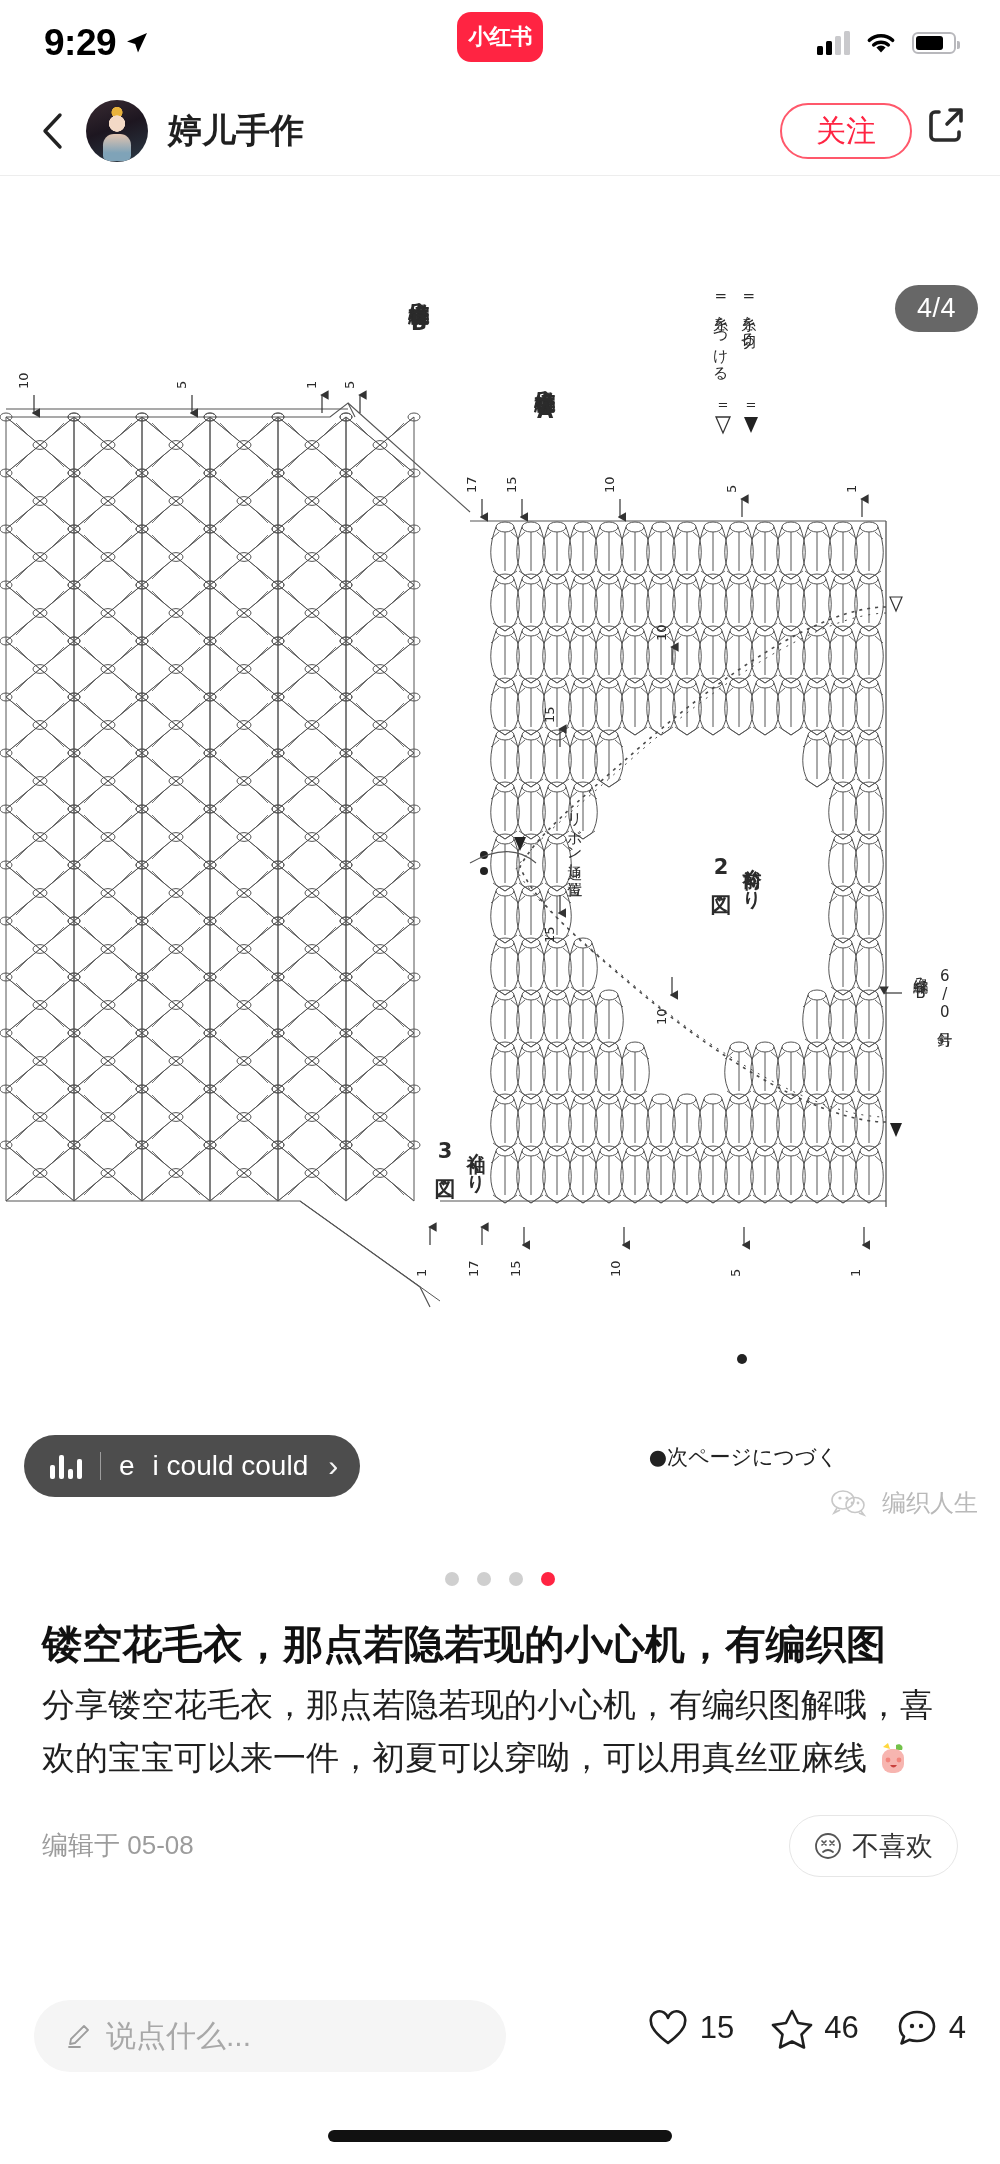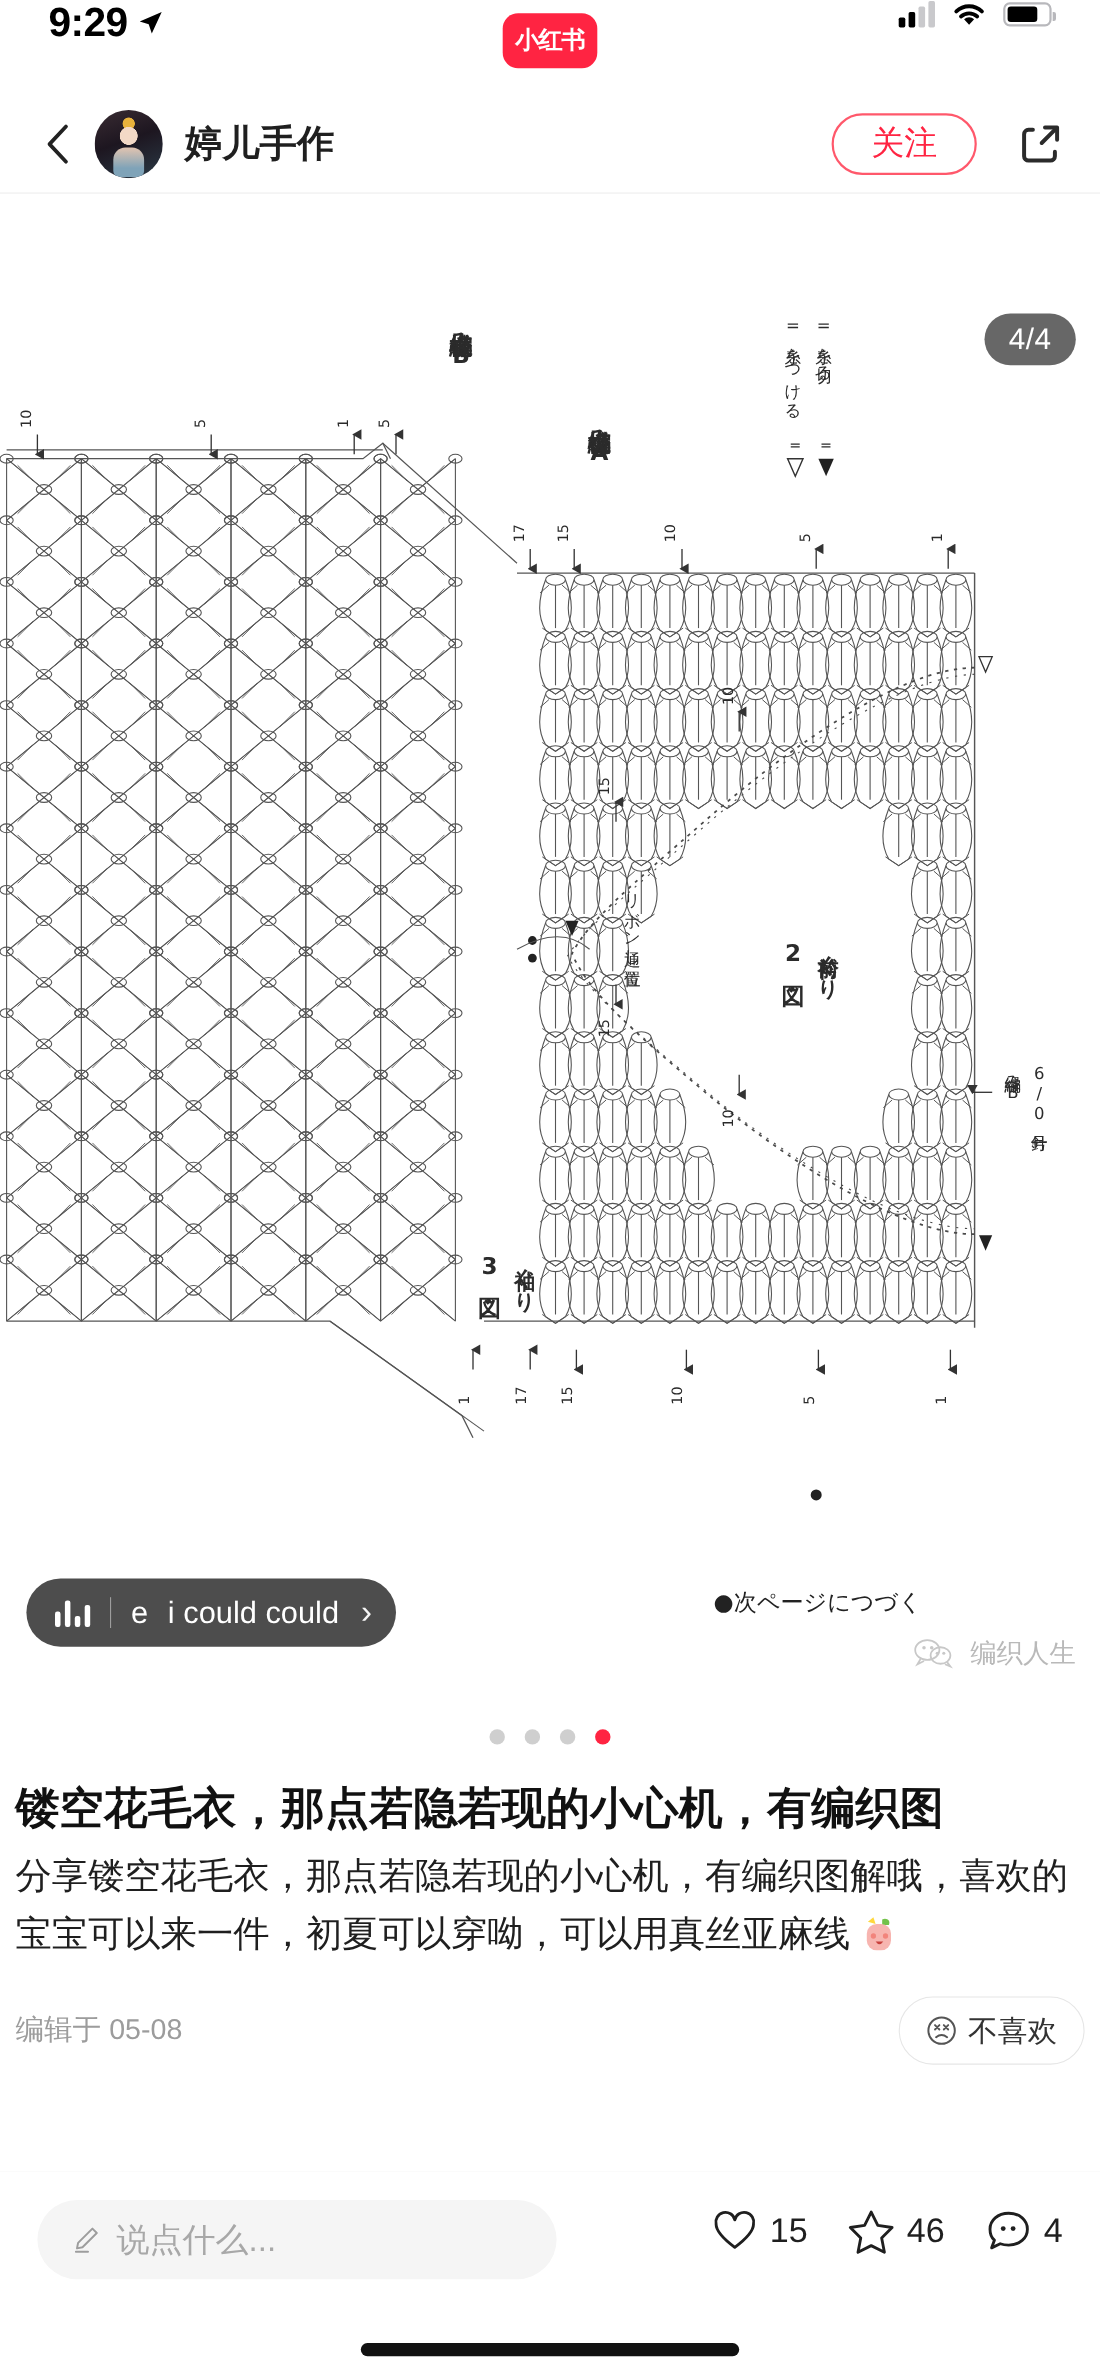--- a/index.html
+++ b/index.html
@@ -7,21 +7,21 @@
     width: 1000px; height: 2164px;
     background: #ffffff;
     font-family: "Liberation Sans", "DejaVu Sans", sans-serif;
     overflow: hidden;
   }
   .phone { position: relative; width: 1000px; height: 2164px; background: #fff; }
 
   
   .statusbar {
     position: absolute; top: 0; left: 0; width: 1000px; height: 86px;
-    display: flex; align-items: flex-start; justify-content: space-between;
+    display: flex; align-items: center; justify-content: space-between;
     padding: 0 44px;
   }
   .sb-time { font-size: 37px; font-weight: 700; color: #000; letter-spacing: -0.5px;
              display: flex; align-items: center; gap: 9px; }
   .loc-arrow { width: 24px; height: 24px; display:inline-block; }
   .sb-center { position: absolute; left: 50%; transform: translateX(-50%); top: 12px; }
   .xhs-logo {
     width: 86px; height: 50px; border-radius: 14px; background: #ff2442;
     display: flex; align-items: center; justify-content: center;
     color: #fff; font-size: 22px; font-weight: 700; letter-spacing: -1px;
@@ -54,21 +54,21 @@
       radial-gradient(circle at 50% 20%, #e8b23c 0 9%, transparent 10%),
       linear-gradient(160deg, #3a2c33 0%, #1d1620 45%, #2b3a46 100%);
     overflow: hidden; position: relative;
   }
   .avatar::after {
     content:""; position:absolute; left:28%; top:55%; width:44%; height:45%;
     background: linear-gradient(180deg,#e2c4b0 0%, #7fa3b8 70%);
     border-radius: 40% 40% 20% 20%;
   }
   .author-name { margin-left: 20px; font-size: 34px; color: #1f1f1f; font-weight: 700; }
-  .header-right { margin-left: auto; display: flex; align-items: center; gap: 36px; }
+  .header-right { margin-left: auto; display: flex; gap: 12px; }
   .follow-btn {
     border: 2px solid #ff586b; color: #ff2442; background: #fff;
     border-radius: 36px; padding: 11px 34px; font-size: 30px; font-weight: 500;
     line-height: 1;
   }
   .share-icon { width: 44px; height: 44px; }
 
   
   .media {
     position: absolute; top: 177px; left: 0; width: 1000px; height: 1402px;
@@ -108,21 +108,21 @@
   .wm-brand { position:absolute; right: 22px; bottom: 60px; display:flex; align-items:center; gap:14px;
               color:#b9b9b9; font-size: 24px; font-family:"DejaVu Sans", sans-serif; }
 
   
   .dots { position: absolute; top: 1572px; left: 0; width: 1000px;
           display:flex; justify-content:center; gap: 18px; }
   .dots span { width: 14px; height: 14px; border-radius: 50%; background: #cfcfcf; display:block; }
   .dots span.active { background: #ff2442; }
 
   
-  .post { position: absolute; top: 1618px; left: 0; width: 1000px; padding: 0 14px; }
+  .post { position: absolute; top: 1618px; left: 0; width: 1000px; padding: 0 42px; }
   .post-title { font-size: 40px; font-weight: 700; color: #111; letter-spacing: .2px; line-height: 1.3; }
   .post-body { margin-top: 8px; font-size: 33px; color: #1f1f1f; line-height: 1.62; }
   .emoji { display:inline-block; vertical-align:-6px; }
   .meta-row { margin-top: 30px; display:flex; align-items:center; }
   .meta-date { font-size: 26px; color: #9c9c9c; }
   .dislike-btn {
     margin-left: auto; display:flex; align-items:center; gap: 10px;
     border:1.5px solid #e6e6e6; border-radius: 34px; padding: 12px 24px;
     font-size: 27px; color: #333; background:#fff;text-align:right;
   }

